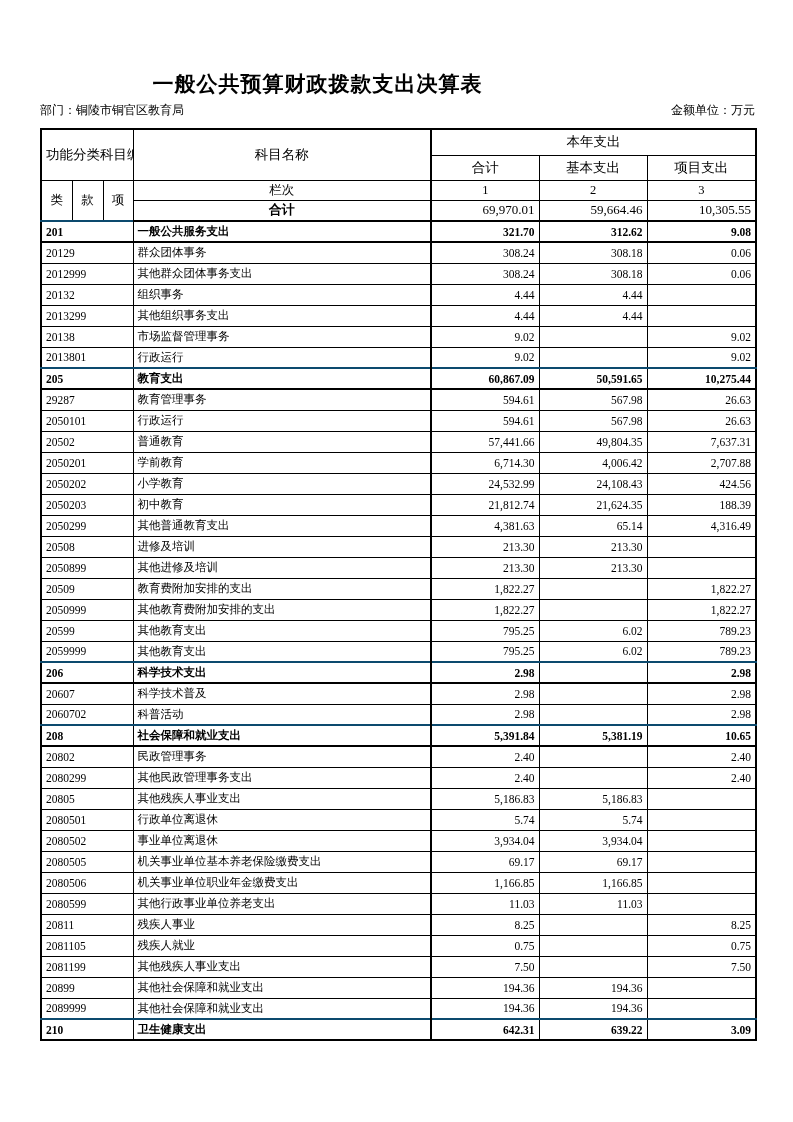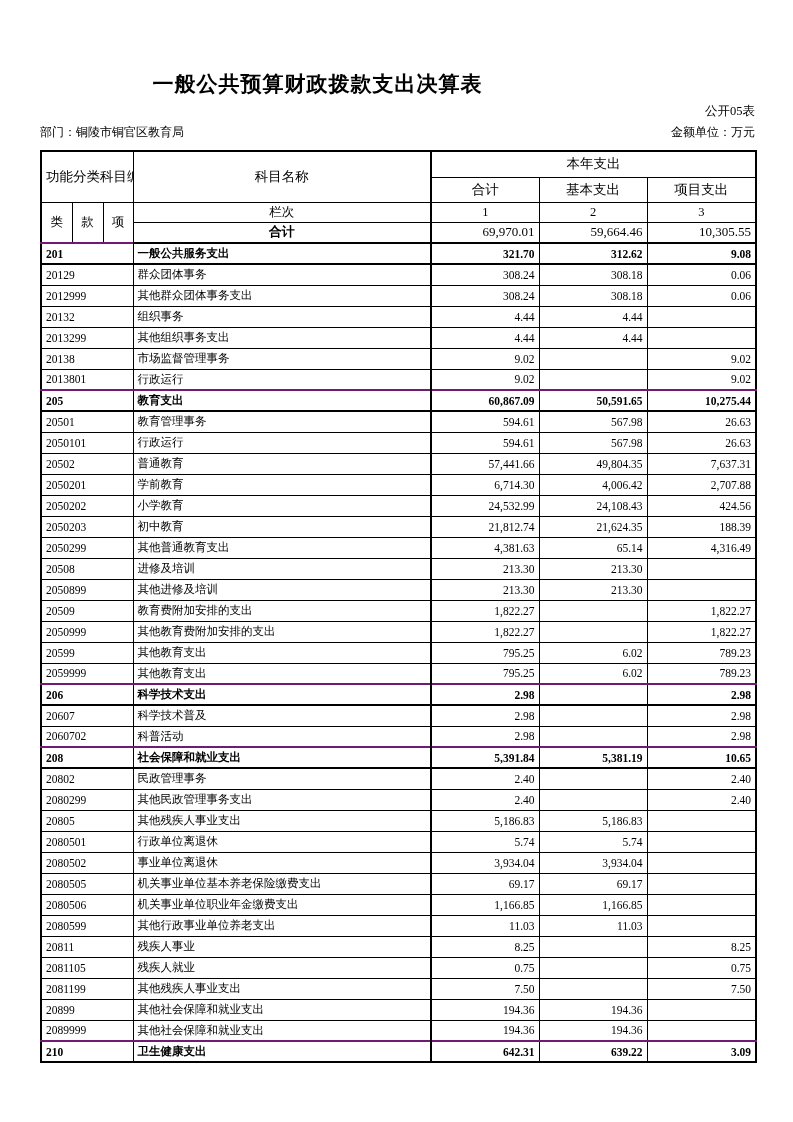--- a/index.html
+++ b/index.html
@@ -39,30 +39,29 @@
   tr.total-row { height: 21px; }
   tr.total-row th, tr.total-row td { border-bottom: 2px solid #000; }
   tr.total-row th.sum-label { font-weight: bold; font-size: 13px; text-align: center; }
   tr.total-row td { font-size: 13px; text-align: right; }
   tbody tr { height: 21px; }
   tbody td { font-size: 11.5px; }
   td.code { text-align: left; padding-left: 3px; }
   td.name { text-align: left; padding-left: 5px; }
   td.num { text-align: right; padding-right: 4px; }
   .thick-left { border-left: 2px solid #000 !important; }
-  tbody tr.section td { font-weight: bold; border-top: 2px solid #701a75; border-bottom: 2px solid #000; }
+  tbody tr.section td { font-weight: bold; border-top: 2px solid #0c4a6e; border-bottom: 2px solid #000; }
   tbody tr.section td.name { font-family: Liberation Sans, sans-serif; font-size: 11.5px; }
 </style>
 </head>
 <body>
 
 <div class="sheet">
   <h1 class="doc-title">一般公共预算财政拨款支出决算表</h1>
   <div class="content">
-    <div class="form-no">公开05表</div>
     <div class="meta-line">
       <span>部门：铜陵市铜官区教育局</span>
       <span>金额单位：万元</span>
     </div>
 
     <table class="budget">
       <colgroup>
         <col style="width:31px">
           <col style="width:31px">
           <col style="width:30px">
@@ -149,21 +148,21 @@
             <td class="num">9.02</td>
           </tr>
           <tr class="section">
             <td class="code" colspan="3">205</td>
             <td class="name">教育支出</td>
             <td class="num thick-left">60,867.09</td>
             <td class="num">50,591.65</td>
             <td class="num">10,275.44</td>
           </tr>
           <tr>
-            <td class="code" colspan="3">20501</td>
+            <td class="code" colspan="3">29287</td>
             <td class="name">教育管理事务</td>
             <td class="num thick-left">594.61</td>
             <td class="num">567.98</td>
             <td class="num">26.63</td>
           </tr>
           <tr>
             <td class="code" colspan="3">2050101</td>
             <td class="name">行政运行</td>
             <td class="num thick-left">594.61</td>
             <td class="num">567.98</td>

